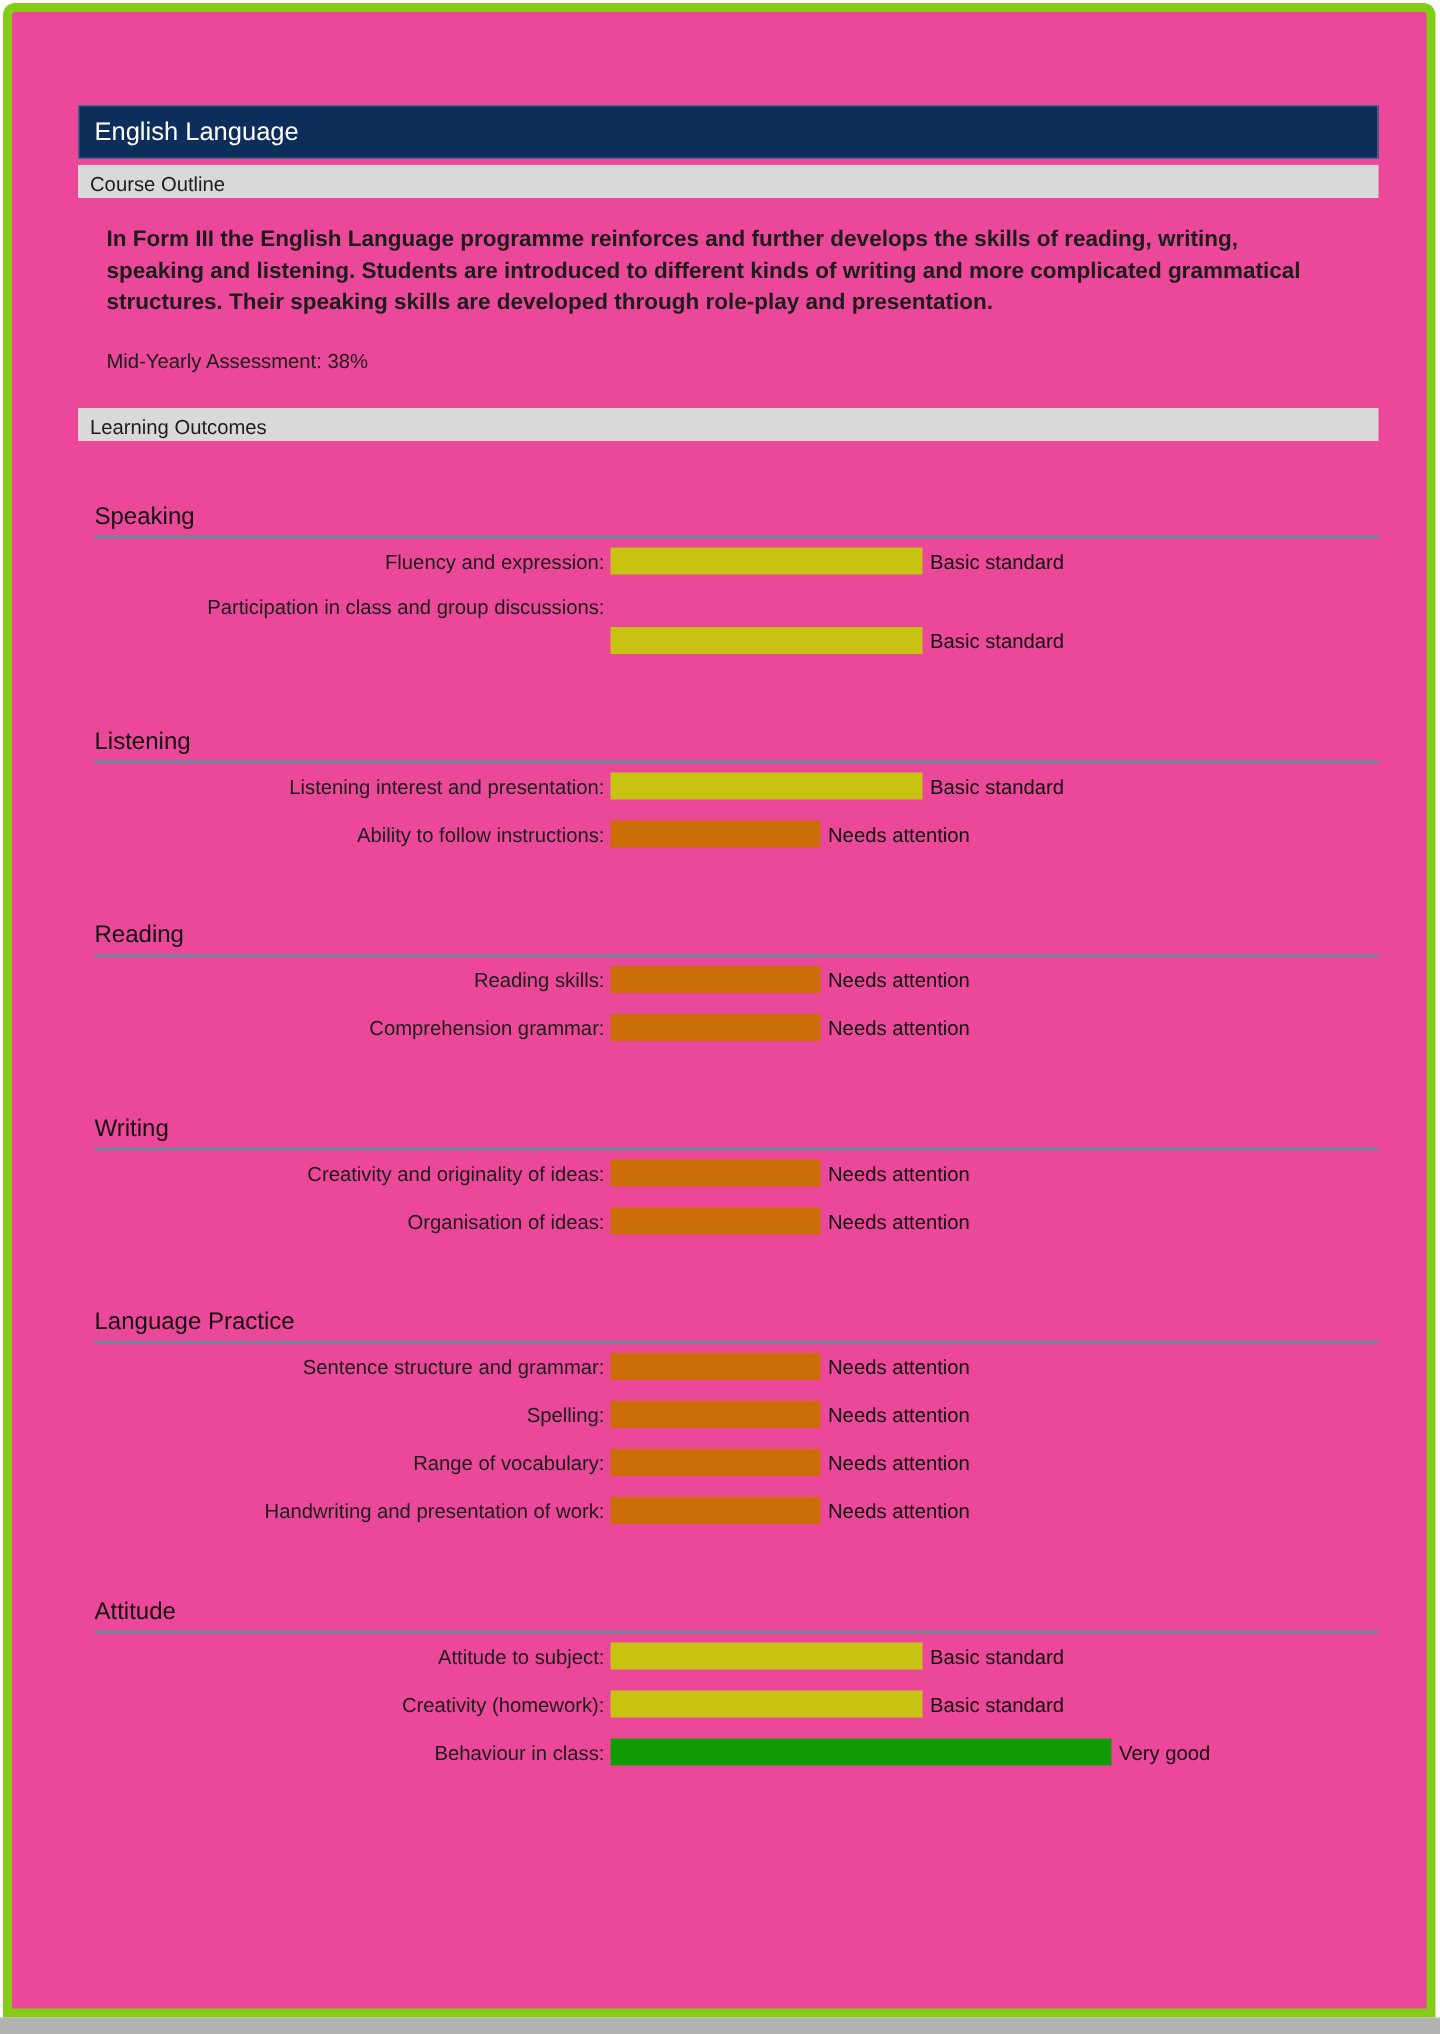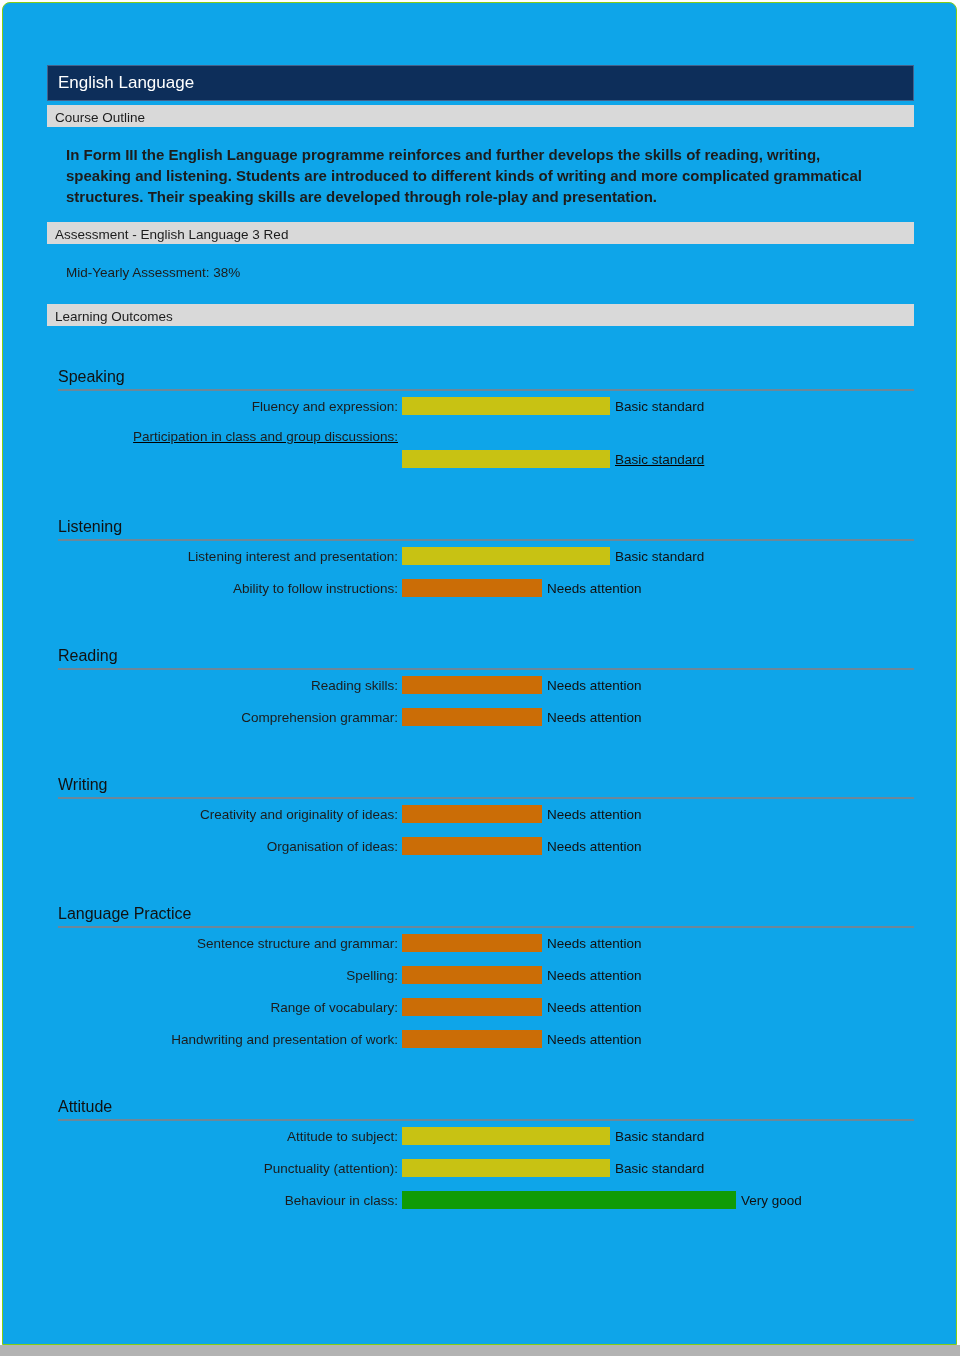--- a/index.html
+++ b/index.html
@@ -1,19 +1,19 @@
 <!DOCTYPE html>
 <html><head>
 <meta charset="utf-8">
 <style>
   * { margin:0; padding:0; box-sizing:border-box; }
   html,body { width:960px; height:1356px; background:#ffffff; font-family:"Liberation Sans", sans-serif; }
   .page {
     position:absolute; left:2px; top:2px; width:955px; height:1343px;
-    background:#0ea5e9; border:1px solid #84cc16;
+    background:#ec4899; border:6px solid #84cc16;
     border-radius:8px 8px 0 0;
   }
   .bottom-strip {
     position:absolute; left:0; bottom:0; width:960px; height:11px;
     background:#b3b3b3;
   }
   .content { margin:62px 0 0 44px; width:867px; }
 
   .subject-bar {
     height:36px; line-height:34px; background:#0d2e5a; border:1px solid #43618b;
@@ -42,35 +42,34 @@
   .rows { margin-left:11px; }
   .outcome-row { display:flex; align-items:center; margin-top:14px; }
   .rows .outcome-row:first-child { margin-top:6px; }
   .row-label {
     width:340px; text-align:right; font-size:13.5px; color:#1c1c1c;
     flex:0 0 340px;
   }
   .row-bar-wrap { display:flex; align-items:center; margin-left:4px; }
   .rating-bar { height:18px; }
   .rating-text { margin-left:5px; font-size:13.5px; color:#111111; white-space:nowrap;text-align:center; }
-  .outcome-row.wrapped { flex-wrap:wrap;text-decoration:underline; }
+  .outcome-row.wrapped { flex-wrap:wrap; }
   .outcome-row.wrapped .row-bar-wrap { margin-left:344px; margin-top:6px; flex-basis:auto; }
 </style>
 </head>
 <body>
 
 <div class="page">
   <div class="content">
 
     <div class="subject-bar">English Language</div>
 
     <div class="gray-bar after-subject">Course Outline</div>
     <p class="course-text">In Form III the English Language programme reinforces and further develops the skills of reading, writing, speaking and listening.  Students are introduced to different kinds of writing and more complicated grammatical structures.  Their speaking skills are developed through role-play and presentation.</p>
 
-    <div class="gray-bar section-gap-1">Assessment - English Language 3 Red</div>
     <p class="assessment-text">Mid-Yearly Assessment: 38%</p>
 
     <div class="gray-bar section-gap-2">Learning Outcomes</div>
 
     <div id="sections">
   <section class="outcome-section">
     <h2 class="section-title">Speaking</h2>
     <div class="rows">
   <div class="outcome-row">
     <div class="row-label">Fluency and expression:</div>
@@ -195,21 +194,21 @@
     <div class="rows">
   <div class="outcome-row">
     <div class="row-label">Attitude to subject:</div>
     <div class="row-bar-wrap">
       <div class="rating-bar" style="width: 208px; background: rgb(200, 194, 19);"></div>
       <span class="rating-text">Basic standard</span>
     </div>
   </div>
 
   <div class="outcome-row">
-    <div class="row-label">Punctuality (attention):</div>
+    <div class="row-label">Creativity (homework):</div>
     <div class="row-bar-wrap">
       <div class="rating-bar" style="width: 208px; background: rgb(200, 194, 19);"></div>
       <span class="rating-text">Basic standard</span>
     </div>
   </div>
 
   <div class="outcome-row">
     <div class="row-label">Behaviour in class:</div>
     <div class="row-bar-wrap">
       <div class="rating-bar" style="width: 334px; background: rgb(16, 155, 6);"></div>

